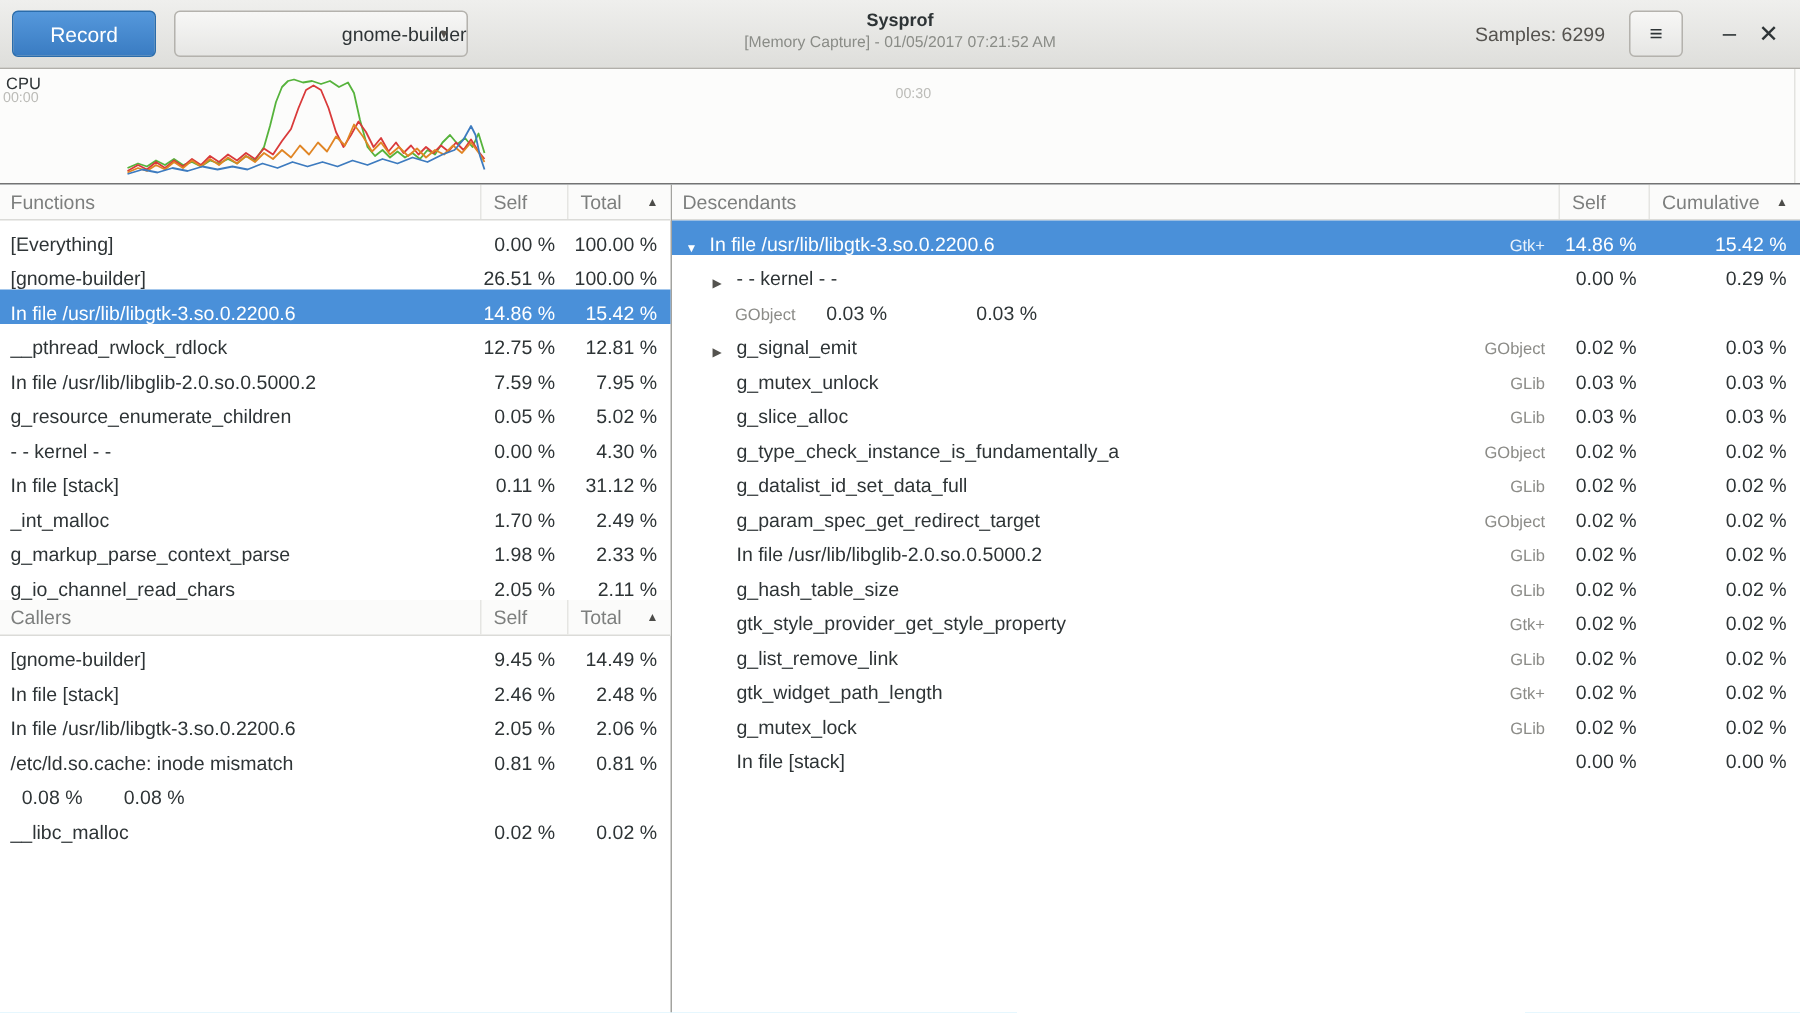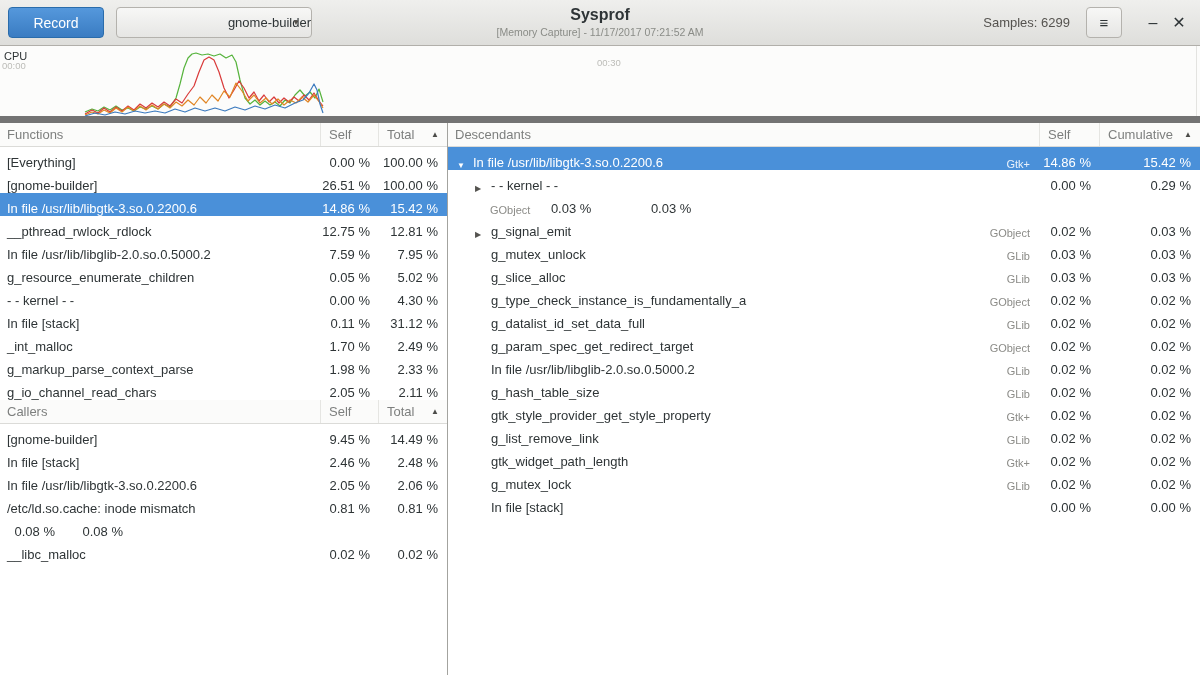--- a/index.html
+++ b/index.html
@@ -25,31 +25,31 @@
     width: 96px; height: 31px; margin-right: 12px;
     background: linear-gradient(#5598dc, #3a7cc2);
     border: 1px solid #2a6cab; color: #fff; font-size: 14px; border-radius: 4px;
   }
   .process-btn {
     width: 196px; height: 31px; position: relative;
     display: flex; align-items: center; justify-content: flex-end;
   }
   .process-btn .arrow { position: absolute; right: 11px; font-size: 8px; color: #55514c; }
   .title-block { position: absolute; left: 0; right: 0; top: 6px; text-align: center; pointer-events: none; }
-  .title { font-size: 16px; font-weight: bold; color: #2e3436; }
+  .title { font-size: 12px; font-weight: bold; color: #2e3436; }
   .subtitle { font-size: 10.5px; color: #8a8c87; margin-top: 2px; }
   .header-right { margin-left: auto; display: flex; align-items: center; z-index: 2; }
   .samples { font-size: 13px; color: #55534f; margin-right: 16px; }
   .menu-btn { width: 36px; height: 31px; font-size: 15px; color: #2e3436; margin-right: 18px; }
   .win-btn { background: none; border: none; width: 26px; height: 30px; font-size: 16px; color: #2e3436; }
 
   
   .timeline {
     flex: 0 0 77px; height: 77px; position: relative;
-    background: #fcfcfb; border-bottom: 7px solid #737373;
+    background: #fcfcfb; border-bottom: 1px solid #737373;
   }
   .timeline svg { position: absolute; left: 0; top: 0; width: 1200px; height: 77px; }
   .cpu-label { position: absolute; top: 4px; left: 4px; font-size: 11px; color: #2e3436; }
   .time-label { position: absolute; font-size: 9.5px; color: #bcbcb8; }
   .t0 { top: 14px; left: 2px; }
   .t30 { top: 11px; left: 597px; }
   .timeline-gridline { position: absolute; top: 0; bottom: 0; right: 3px; width: 1px; background: #e3e3e0; }
 
   
   .main { flex: 1 1 auto; display: flex; min-height: 0; background: #7dd3fc; }
@@ -89,21 +89,21 @@
 <div class="window">
 
   <header class="headerbar">
     <button class="record-btn">Record</button>
     <button class="btn process-btn">
       <span>gnome-builder</span>
       <span class="arrow">▼</span>
     </button>
     <div class="title-block">
       <div class="title">Sysprof</div>
-      <div class="subtitle">[Memory Capture] - 11/17/2017 07:21:52 AM</div>
+      <div class="subtitle">[Memory Capture] - 01/05/2017 07:21:52 AM</div>
     </div>
     <div class="header-right">
       <span class="samples">Samples: 6299</span>
       <button class="btn menu-btn">
         <span>≡</span>
       </button>
       <button class="win-btn">
         <span>–</span>
       </button>
       <button class="win-btn">

